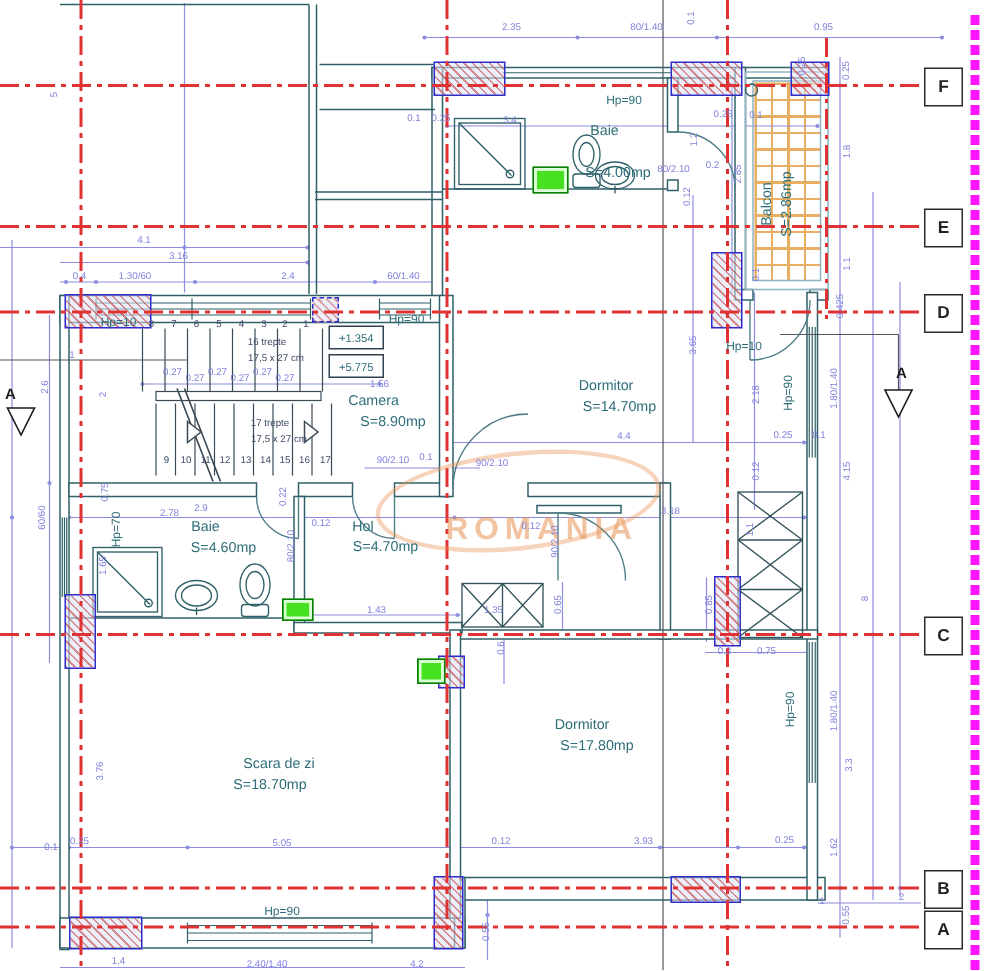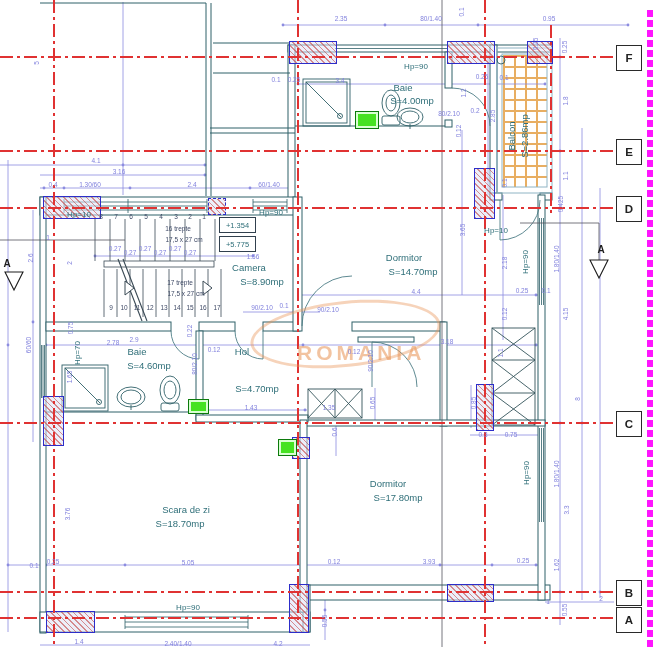--- a/index.html
+++ b/index.html
@@ -352,27 +352,27 @@
       <span class="lb h" style="left: 496px; top: 231px;">Hp=10</span>
       <span class="lb h rot" style="left: 526px; top: 262px;">Hp=90</span>
       <span class="lb h rot" style="left: 78px; top: 353px;">Hp=70</span>
       <span class="lb h rot" style="left: 527px; top: 473px;">Hp=90</span>
       <span class="lb h" style="left: 188px; top: 608px;">Hp=90</span>
       <span class="lb m" style="left: 249px; top: 268px;">Camera</span>
       <span class="lb m" style="left: 262px; top: 282px;">S=8.90mp</span>
       <span class="lb m" style="left: 404px; top: 258px;">Dormitor</span>
       <span class="lb m" style="left: 413px; top: 272px;">S=14.70mp</span>
       <span class="lb m" style="left: 403px; top: 88px;">Baie</span>
-      <span class="lb m" style="left: 412px; top: 101px;">S=4.00mp</span>
+      <span class="lb m" style="left: 412px; top: 116px;">S=4.00mp</span>
       <span class="lb m rot" style="left: 512px; top: 136px;">Balcon</span>
       <span class="lb m rot" style="left: 525px; top: 136px;">S=2.86mp</span>
       <span class="lb m" style="left: 137px; top: 352px;">Baie</span>
       <span class="lb m" style="left: 149px; top: 366px;">S=4.60mp</span>
       <span class="lb m" style="left: 242px; top: 352px;">Hol</span>
-      <span class="lb m" style="left: 257px; top: 389px; text-align: right;">S=4.70mp</span>
+      <span class="lb m" style="left: 257px; top: 365px; text-align: right;">S=4.70mp</span>
       <span class="lb m" style="left: 388px; top: 484px;">Dormitor</span>
       <span class="lb m" style="left: 398px; top: 498px;">S=17.80mp</span>
       <span class="lb m" style="left: 186px; top: 510px;">Scara de zi</span>
       <span class="lb m" style="left: 180px; top: 524px;">S=18.70mp</span>
       <span class="lb k" style="left: 178px; top: 229px;">16 trepte</span>
       <span class="lb k" style="left: 184px; top: 240px;">17,5 x 27 cm</span>
       <span class="lb k" style="left: 180px; top: 283px;">17 trepte</span>
       <span class="lb k" style="left: 186px; top: 294px;">17,5 x 27 cm</span>
       <span class="lb n" style="left: 101px; top: 217px;">8</span>
       <span class="lb n" style="left: 116px; top: 217px;">7</span>

